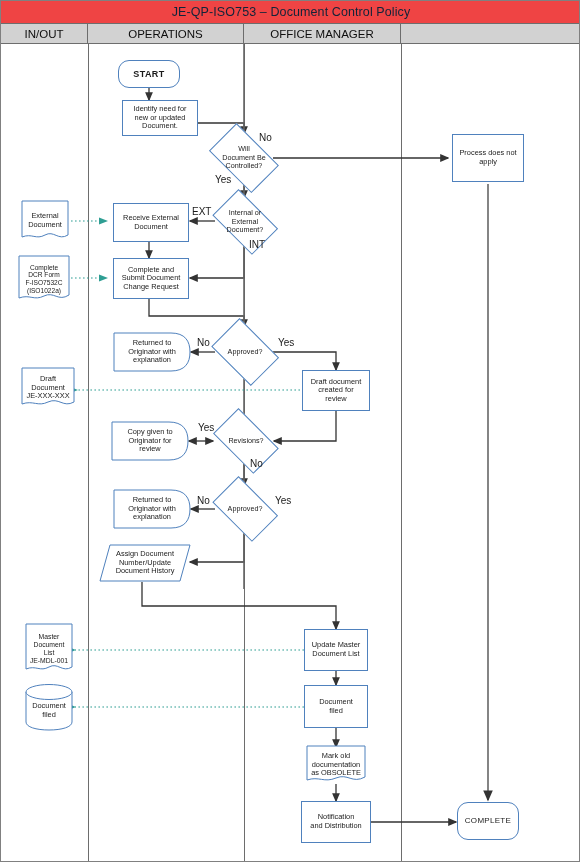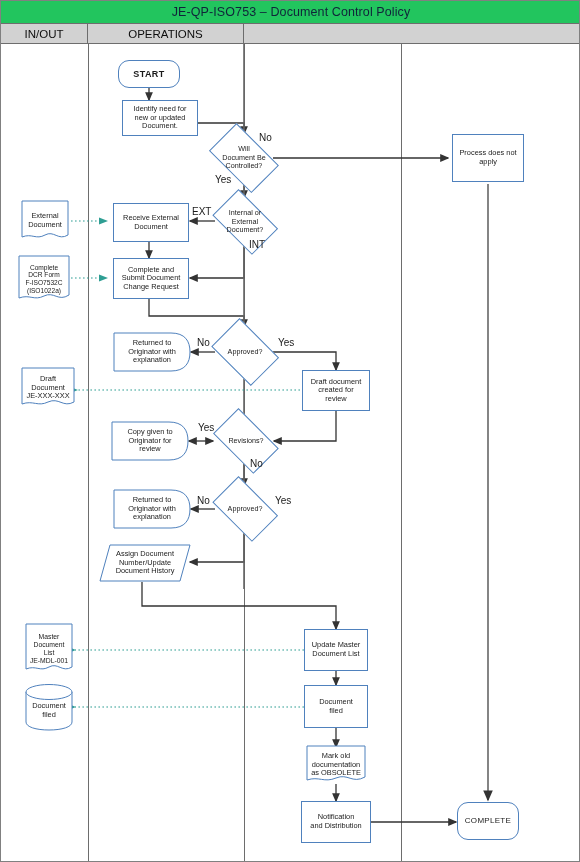--- a/index.html
+++ b/index.html
@@ -2,21 +2,21 @@
 <html><head>
 <meta charset="utf-8">
 <style>
   html,body{margin:0;padding:0;background:#ffffff;}
   body{font-family:"Liberation Sans",sans-serif;}
   #page{position:relative;width:580px;height:862px;overflow:hidden;background:#fff;
         box-sizing:border-box;border:1px solid #808080;}
 
   
   #title-bar{position:absolute;left:0;top:0;width:580px;height:23px;
-             background:#22c55e;border-bottom:1px solid #6d6d6d;box-sizing:border-box;
+             background:#ef4444;border-bottom:1px solid #6d6d6d;box-sizing:border-box;
              display:flex;align-items:center;justify-content:center;}
   #title-bar .t{font-size:12.5px;color:#10243a;letter-spacing:.1px;}
 
   #col-head{position:absolute;left:0;top:23px;width:580px;height:20px;
             background:#d2d2d2;border-bottom:1px solid #6d6d6d;box-sizing:border-box;display:flex;}
   #col-head .ch{display:flex;align-items:center;justify-content:center;
                 font-size:11.5px;color:#0e0e0e;box-sizing:border-box;
                 border-right:1px solid #6d6d6d;height:100%;}
   #col-head .ch:last-child{border-right:none;}
 
@@ -60,20 +60,23 @@
   <div id="title-bar">
     <span class="t">JE-QP-ISO753 – Document Control Policy</span>
   </div>
 
   <div id="col-head">
     <div class="ch" style="width:87px">
         <span>IN/OUT</span>
       </div>
     <div class="ch" style="width:156px">
         <span>OPERATIONS</span>
+      </div>
+    <div class="ch" style="width:157px">
+        <span>OFFICE MANAGER</span>
       </div>
     <div class="ch" style="width:180px">
         <span></span>
       </div>
   </div>
 
   <div class="lane-rule" style="left:87px"></div>
   <div class="lane-rule" style="left:243px"></div>
   <div class="lane-rule" style="left:400px"></div>
 

